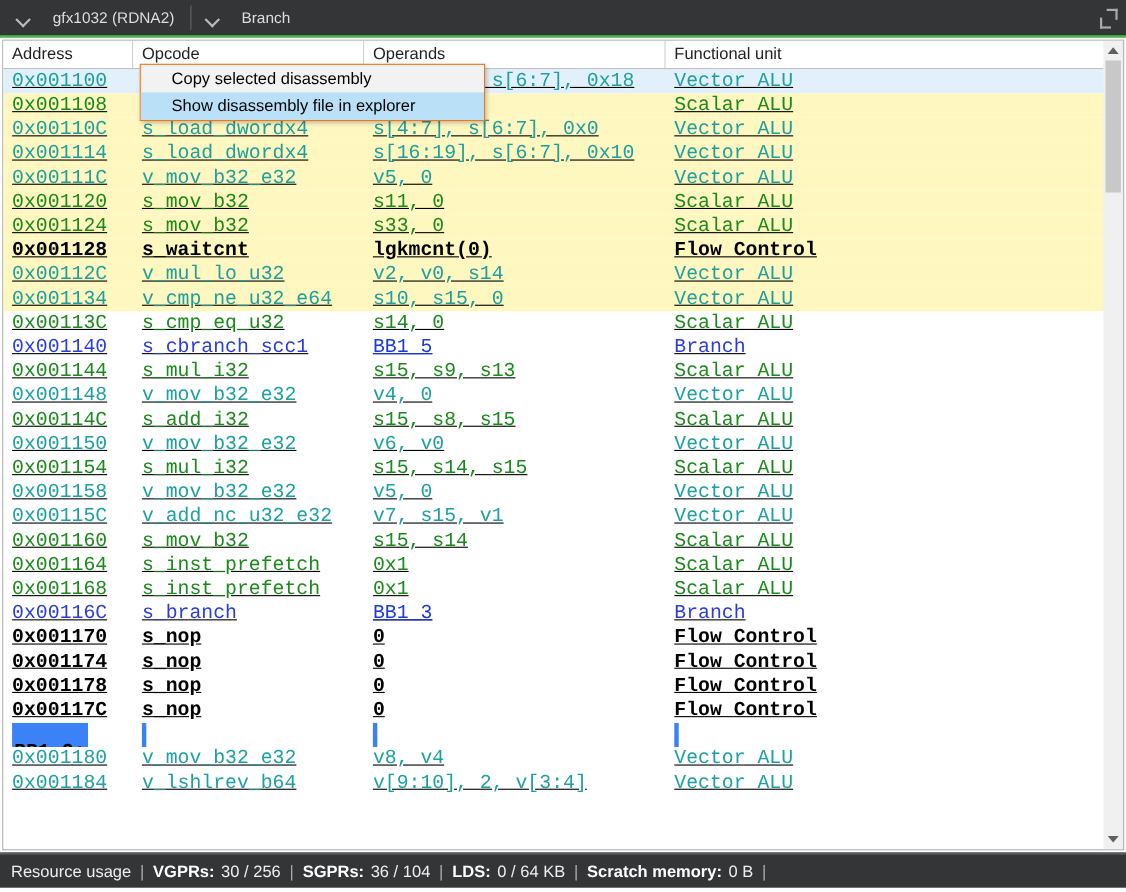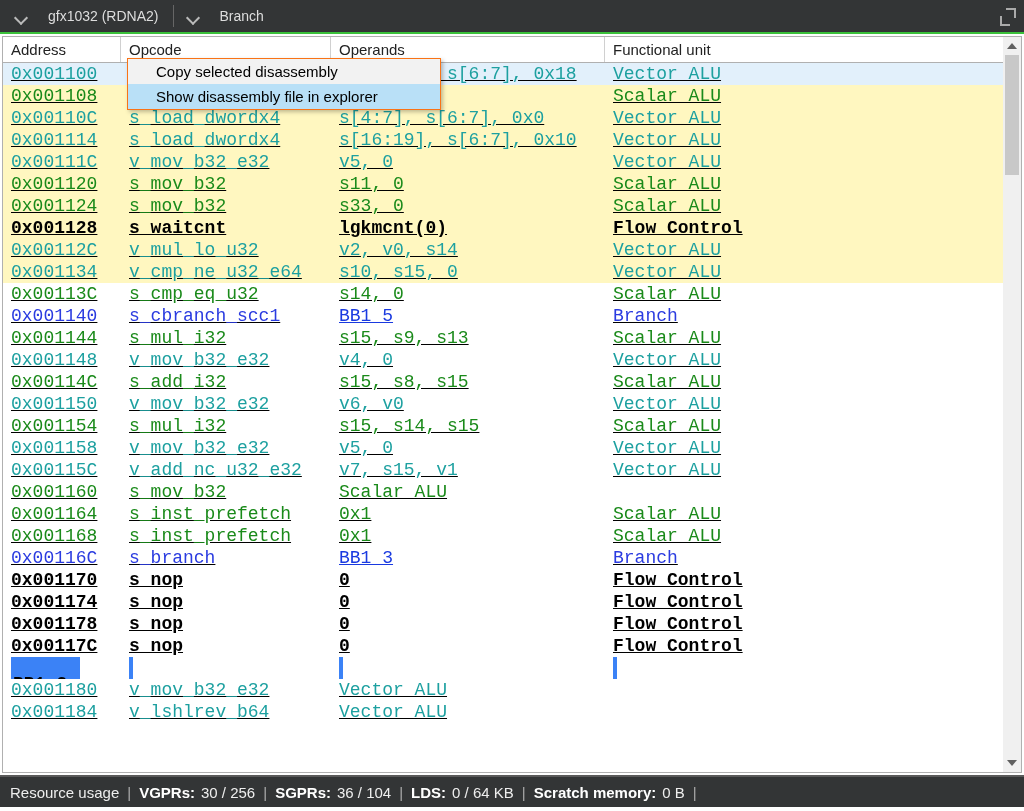--- a/index.html
+++ b/index.html
@@ -79,31 +79,31 @@
       <div class="row hl"><div class="col-addr"><span class="c-vector">0x001134</span></div><div class="col-op"><span class="c-vector">v_cmp_ne_u32_e64</span></div><div class="col-oper"><span class="c-vector">s10, s15, 0</span></div><div class="col-func"><span class="c-vector">Vector ALU</span></div></div>
       <div class="row"><div class="col-addr"><span class="c-scalar">0x00113C</span></div><div class="col-op"><span class="c-scalar">s_cmp_eq_u32</span></div><div class="col-oper"><span class="c-scalar">s14, 0</span></div><div class="col-func"><span class="c-scalar">Scalar ALU</span></div></div>
       <div class="row"><div class="col-addr"><span class="c-branch">0x001140</span></div><div class="col-op"><span class="c-branch">s_cbranch_scc1</span></div><div class="col-oper"><span class="link">BB1_5</span></div><div class="col-func"><span class="c-branch">Branch</span></div></div>
       <div class="row"><div class="col-addr"><span class="c-scalar">0x001144</span></div><div class="col-op"><span class="c-scalar">s_mul_i32</span></div><div class="col-oper"><span class="c-scalar">s15, s9, s13</span></div><div class="col-func"><span class="c-scalar">Scalar ALU</span></div></div>
       <div class="row"><div class="col-addr"><span class="c-vector">0x001148</span></div><div class="col-op"><span class="c-vector">v_mov_b32_e32</span></div><div class="col-oper"><span class="c-vector">v4, 0</span></div><div class="col-func"><span class="c-vector">Vector ALU</span></div></div>
       <div class="row"><div class="col-addr"><span class="c-scalar">0x00114C</span></div><div class="col-op"><span class="c-scalar">s_add_i32</span></div><div class="col-oper"><span class="c-scalar">s15, s8, s15</span></div><div class="col-func"><span class="c-scalar">Scalar ALU</span></div></div>
       <div class="row"><div class="col-addr"><span class="c-vector">0x001150</span></div><div class="col-op"><span class="c-vector">v_mov_b32_e32</span></div><div class="col-oper"><span class="c-vector">v6, v0</span></div><div class="col-func"><span class="c-vector">Vector ALU</span></div></div>
       <div class="row"><div class="col-addr"><span class="c-scalar">0x001154</span></div><div class="col-op"><span class="c-scalar">s_mul_i32</span></div><div class="col-oper"><span class="c-scalar">s15, s14, s15</span></div><div class="col-func"><span class="c-scalar">Scalar ALU</span></div></div>
       <div class="row"><div class="col-addr"><span class="c-vector">0x001158</span></div><div class="col-op"><span class="c-vector">v_mov_b32_e32</span></div><div class="col-oper"><span class="c-vector">v5, 0</span></div><div class="col-func"><span class="c-vector">Vector ALU</span></div></div>
       <div class="row"><div class="col-addr"><span class="c-vector">0x00115C</span></div><div class="col-op"><span class="c-vector">v_add_nc_u32_e32</span></div><div class="col-oper"><span class="c-vector">v7, s15, v1</span></div><div class="col-func"><span class="c-vector">Vector ALU</span></div></div>
-      <div class="row"><div class="col-addr"><span class="c-scalar">0x001160</span></div><div class="col-op"><span class="c-scalar">s_mov_b32</span></div><div class="col-func"><span class="c-scalar">Scalar ALU</span></div></div>
+      <div class="row"><div class="col-addr"><span class="c-scalar">0x001160</span></div><div class="col-op"><span class="c-scalar">s_mov_b32</span></div><div class="col-oper"><span class="c-scalar">s15, s14</span></div><div class="col-func"><span class="c-scalar">Scalar ALU</span></div></div>
       <div class="row"><div class="col-addr"><span class="c-scalar">0x001164</span></div><div class="col-op"><span class="c-scalar">s_inst_prefetch</span></div><div class="col-oper"><span class="c-scalar">0x1</span></div><div class="col-func"><span class="c-scalar">Scalar ALU</span></div></div>
       <div class="row"><div class="col-addr"><span class="c-scalar">0x001168</span></div><div class="col-op"><span class="c-scalar">s_inst_prefetch</span></div><div class="col-oper"><span class="c-scalar">0x1</span></div><div class="col-func"><span class="c-scalar">Scalar ALU</span></div></div>
       <div class="row"><div class="col-addr"><span class="c-branch">0x00116C</span></div><div class="col-op"><span class="c-branch">s_branch</span></div><div class="col-oper"><span class="link">BB1_3</span></div><div class="col-func"><span class="c-branch">Branch</span></div></div>
       <div class="row"><div class="col-addr"><span class="c-flow">0x001170</span></div><div class="col-op"><span class="c-flow">s_nop</span></div><div class="col-oper"><span class="c-flow">0</span></div><div class="col-func"><span class="c-flow">Flow Control</span></div></div>
       <div class="row"><div class="col-addr"><span class="c-flow">0x001174</span></div><div class="col-op"><span class="c-flow">s_nop</span></div><div class="col-oper"><span class="c-flow">0</span></div><div class="col-func"><span class="c-flow">Flow Control</span></div></div>
       <div class="row"><div class="col-addr"><span class="c-flow">0x001178</span></div><div class="col-op"><span class="c-flow">s_nop</span></div><div class="col-oper"><span class="c-flow">0</span></div><div class="col-func"><span class="c-flow">Flow Control</span></div></div>
       <div class="row"><div class="col-addr"><span class="c-flow">0x00117C</span></div><div class="col-op"><span class="c-flow">s_nop</span></div><div class="col-oper"><span class="c-flow">0</span></div><div class="col-func"><span class="c-flow">Flow Control</span></div></div>
       <div class="row"><div class="col-addr"><span class="c-label">BB1_2:</span></div><div class="col-op"><span class="c-label"></span></div><div class="col-oper"><span class="c-label"></span></div><div class="col-func"><span class="c-label"></span></div></div>
-      <div class="row"><div class="col-addr"><span class="c-vector">0x001180</span></div><div class="col-op"><span class="c-vector">v_mov_b32_e32</span></div><div class="col-func"><span class="c-vector">Vector ALU</span></div></div>
-      <div class="row"><div class="col-addr"><span class="c-vector">0x001184</span></div><div class="col-op"><span class="c-vector">v_lshlrev_b64</span></div><div class="col-func"><span class="c-vector">Vector ALU</span></div></div>
+      <div class="row"><div class="col-addr"><span class="c-vector">0x001180</span></div><div class="col-op"><span class="c-vector">v_mov_b32_e32</span></div><div class="col-oper"><span class="c-vector">v8, v4</span></div><div class="col-func"><span class="c-vector">Vector ALU</span></div></div>
+      <div class="row"><div class="col-addr"><span class="c-vector">0x001184</span></div><div class="col-op"><span class="c-vector">v_lshlrev_b64</span></div><div class="col-oper"><span class="c-vector">v[9:10], 2, v[3:4]</span></div><div class="col-func"><span class="c-vector">Vector ALU</span></div></div>
     </div>
 
   <div class="ctx-menu">
     <div class="ctx-item">Copy selected disassembly</div>
     <div class="ctx-item hover">Show disassembly file in explorer</div>
   </div>
 
   <div class="scrollbar">
     <div class="sb-up">
         <div class="sb-arrow-up"></div>

